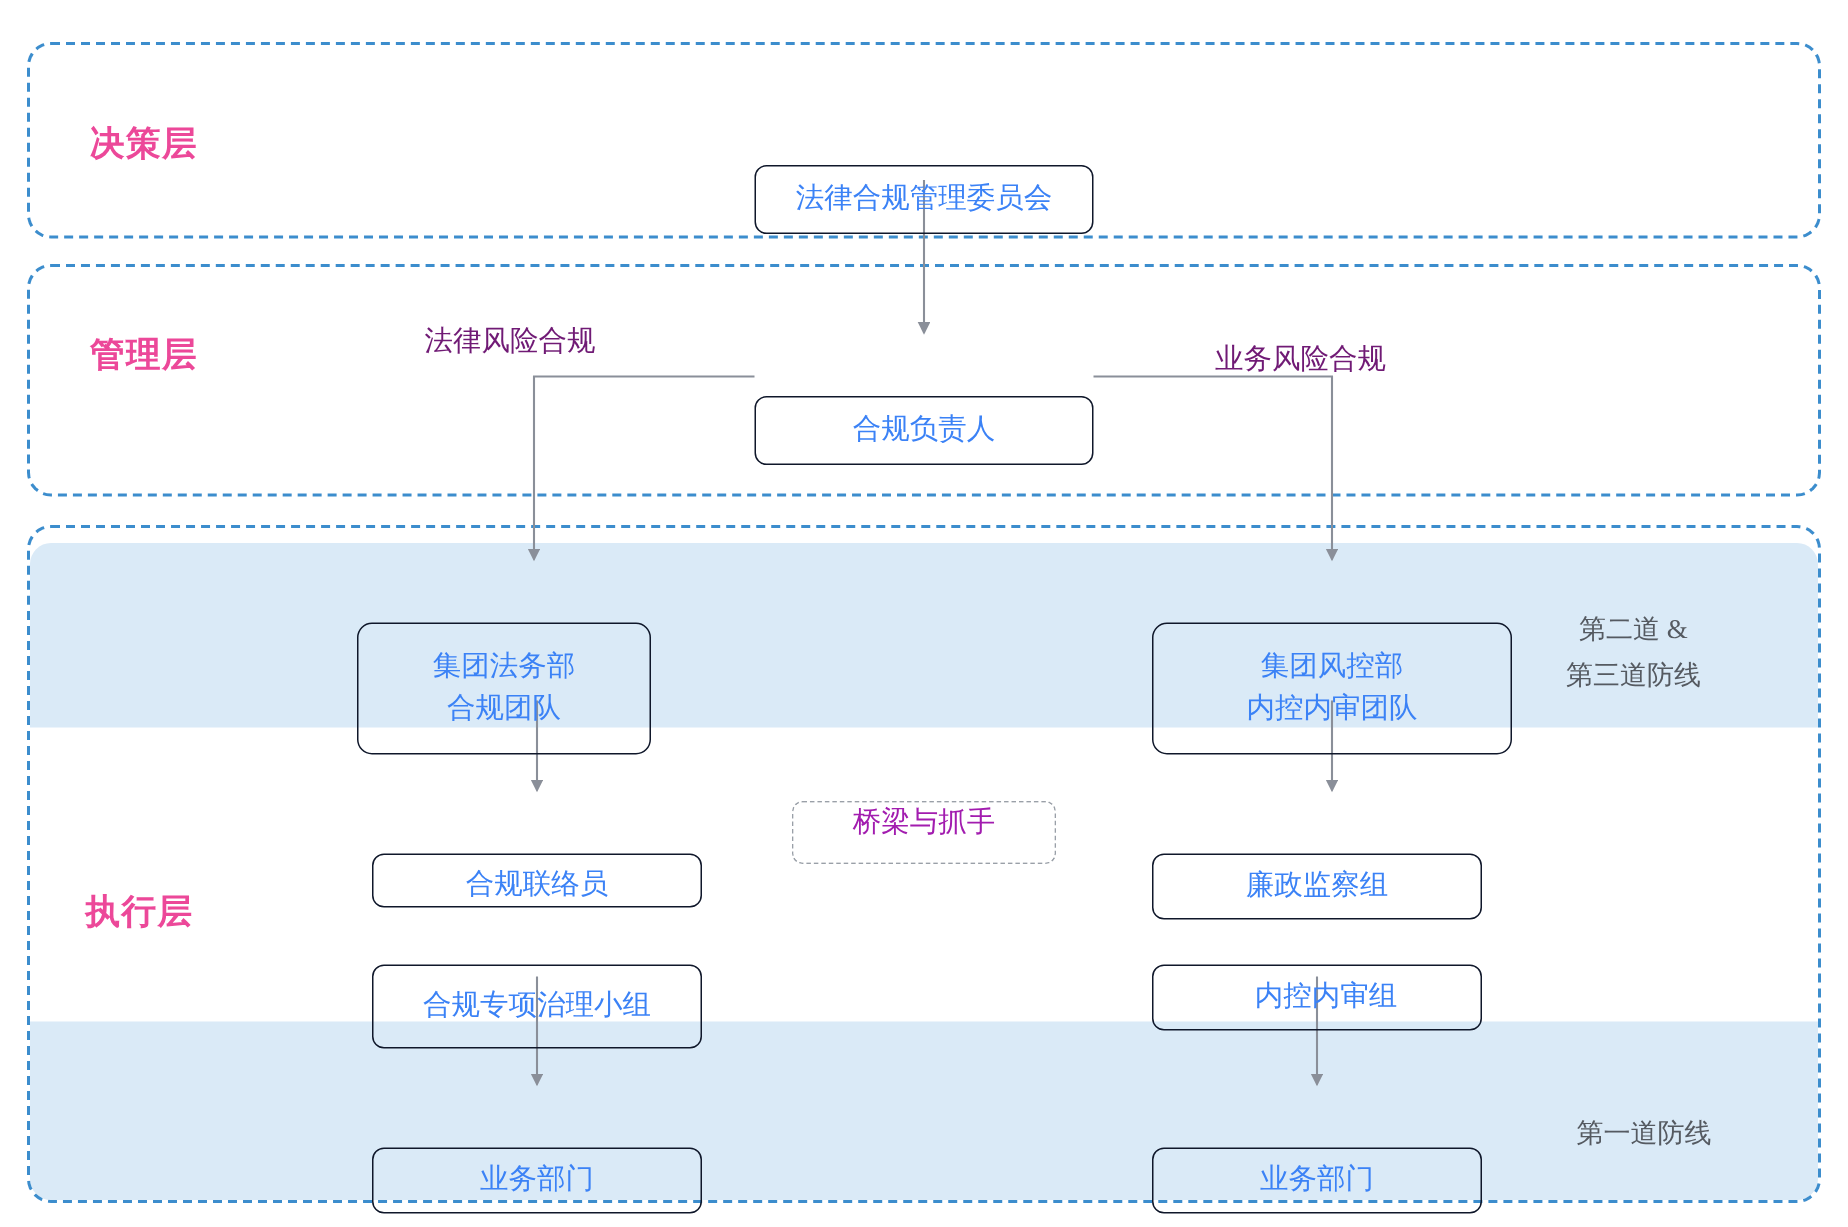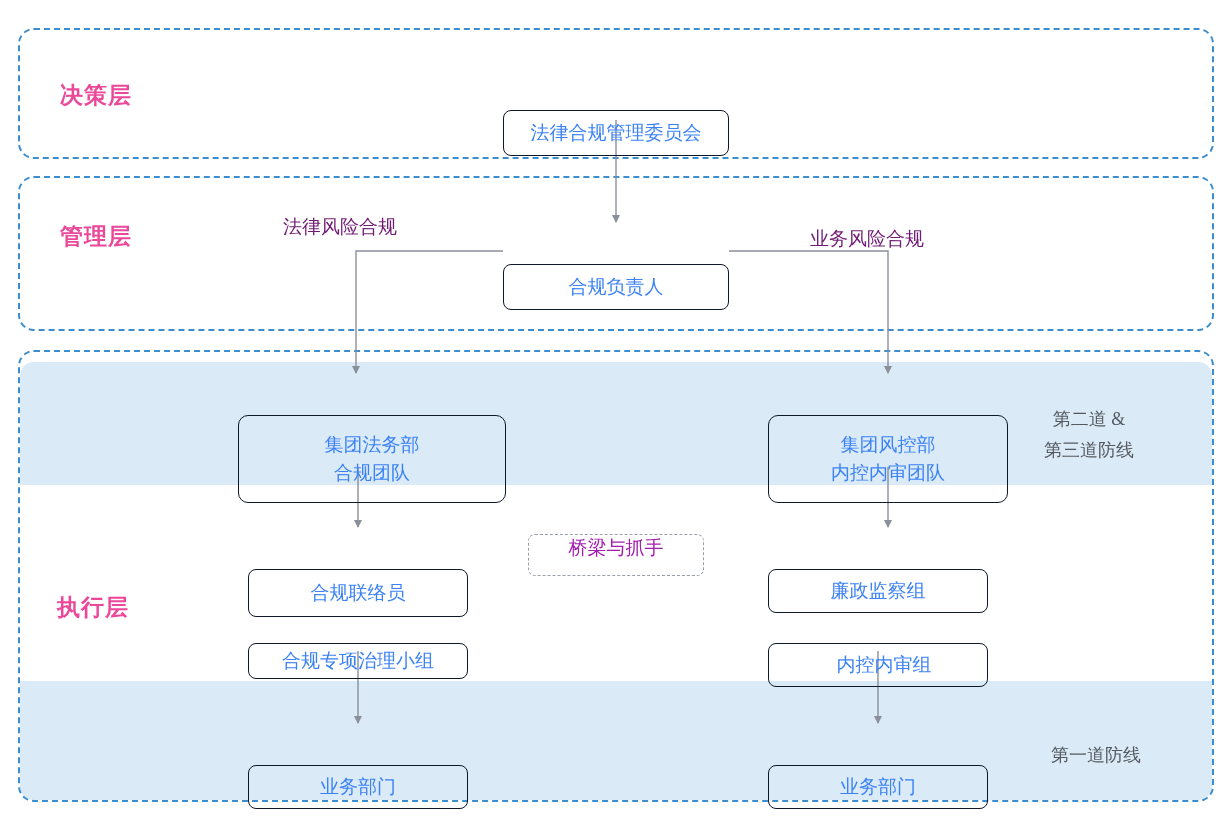--- a/index.html
+++ b/index.html
@@ -77,25 +77,25 @@
     line-height: 1.45;
     z-index: 3;
     white-space: nowrap;
     margin-top: 36px;
   }
   .node.two-line { font-size: 19px; }
 
   #node-committee { left: 503px; top: 74px;  width: 226px; height: 46px; }
   #node-officer   { left: 503px; top: 228px; width: 226px; height: 46px; }
 
-  #node-legal-team { left: 238px; top: 379px; width: 268px; height: 88px; border-radius: 10px; }
+  #node-legal-team { left: 238px; top: 379px; width: 196px; height: 88px; border-radius: 10px; }
   #node-risk-team  { left: 768px; top: 379px; width: 240px; height: 88px; border-radius: 10px; }
 
-  #node-liaison    { left: 248px; top: 533px; width: 220px; height: 48px; }
-  #node-special    { left: 248px; top: 607px; width: 220px; height: 36px; }
+  #node-liaison    { left: 248px; top: 533px; width: 220px; height: 36px; justify-content: flex-end; }
+  #node-special    { left: 248px; top: 607px; width: 220px; height: 56px; }
   #node-integrity  { left: 768px; top: 533px; width: 220px; height: 44px; }
   #node-audit      { left: 768px; top: 607px; width: 220px; height: 44px; padding-left: 12px; }
 
   #node-biz-left   { left: 248px; top: 729px; width: 220px; height: 44px; }
   #node-biz-right  { left: 768px; top: 729px; width: 220px; height: 44px; }
 
   
   #node-bridge {
     position: absolute;
     left: 528px; top: 534px; width: 176px; height: 42px;

